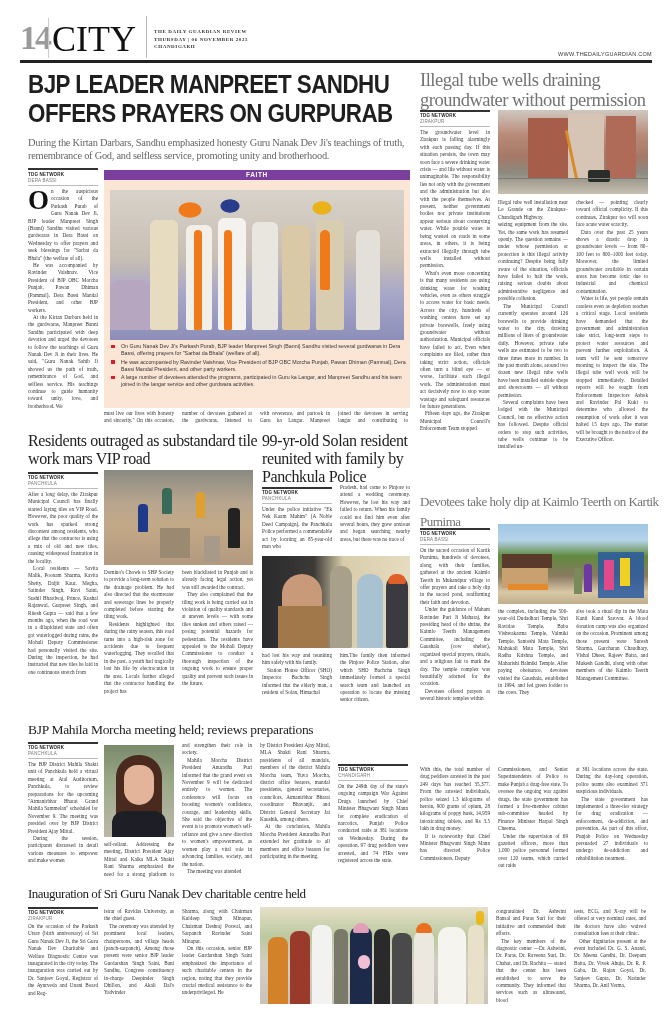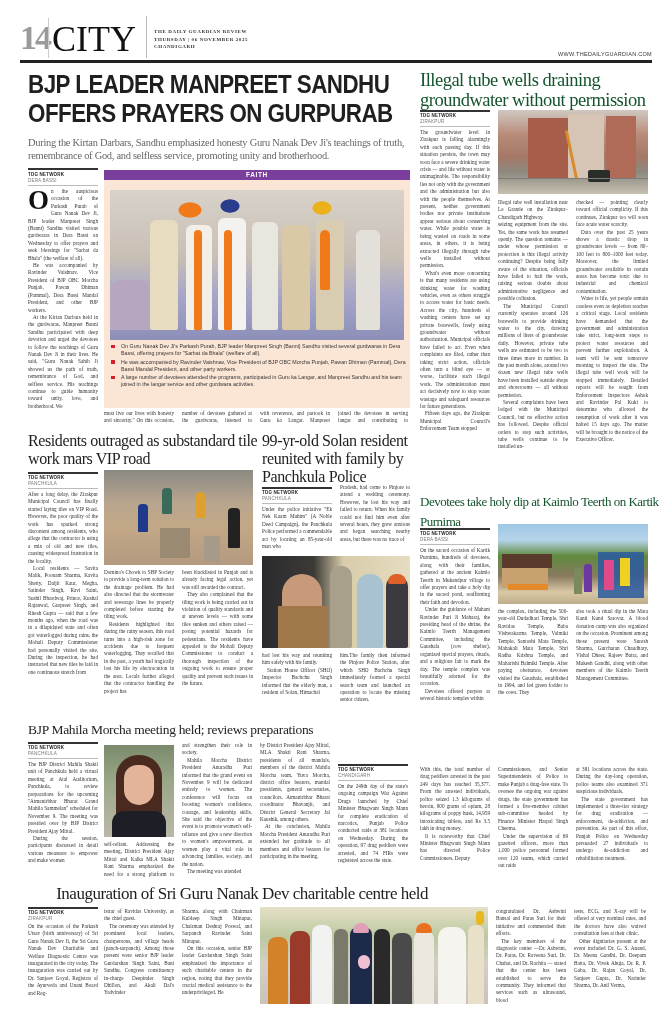--- a/index.html
+++ b/index.html
@@ -36,21 +36,21 @@
     background:
       radial-gradient(ellipse 12px 8px at 80px 20px, #f07a1a 90%, transparent 100%),
       radial-gradient(ellipse 10px 7px at 212px 18px, #e9b11a 90%, transparent 100%),
       radial-gradient(ellipse 10px 7px at 120px 16px, #2a3c8c 90%, transparent 100%),
       linear-gradient(180deg, #d8d2ca 0%, #c8bfb4 45%, #a7a6c8 70%, #8c8fb8 100%); }
   .faith-photo .fig { position: absolute; bottom: 10px; border-radius: 6px 6px 2px 2px; }
   .bullets { left: 110px; top: 343px; width: 296px; font-family: "Liberation Sans", sans-serif; font-size: 5.3px; line-height: 7.3px; color: #333; }
   .bullets li { list-style: none; position: relative; padding-left: 11px; margin-bottom: 1px; }
   .bullets li .sq { position: absolute; left: 1px; top: 1.8px; width: 3.5px; height: 3.5px; background: #d3202a; }
 
-  .h2 { font-size: 19px; line-height: 20px; color: #14532d; letter-spacing: -0.5px; font-family: Liberation Serif, serif; }
+  .h2 { font-size: 19px; line-height: 20px; color: #737373; letter-spacing: -0.5px; font-family: Liberation Serif, serif; }
   .h2s { font-size: 16px; line-height: 18px; color: #1e1e1e; letter-spacing: -0.4px; }
 </style>
 </head>
 <body>
 
 <div class="abs masthead-num">14</div>
 <div class="abs masthead-vline1"></div>
 <div class="abs masthead-city">CITY</div>
 <div class="abs masthead-vline2"></div>
 <div class="abs masthead-meta">
@@ -260,21 +260,21 @@
 </div>
 <div class="abs col" style="left:498px;top:766px;width:70px;height:113px;">
   <p class="noindent">Commissioners, and Senior Superintendents of Police to make Punjab a drug-free state. To oversee the ongoing war against drugs, the state government has formed a five-member cabinet sub-committee headed by Finance Minister Harpal Singh Cheema.</p>
   <p>Under the supervision of 69 gazetted officers, more than 1,000 police personnel formed over 120 teams, which carried out raids</p>
 </div>
 <div class="abs col" style="left:576px;top:766px;width:72px;height:113px;">
   <p class="noindent">at 381 locations across the state. During the day-long operation, police teams also examined 371 suspicious individuals.</p>
   <p>The state government has implemented a three-tier strategy for drug eradication —enforcement, de-addiction, and prevention. As part of this effort, Punjab Police on Wednesday persuaded 27 individuals to undergo de-addiction and rehabilitation treatment.</p>
 </div>
 
-<div class="abs" style="left:28px;top:884px;width:400px;font-size:17px;line-height:20px;color:#1e1e1e;letter-spacing:-0.5px;white-space:nowrap;text-align:right;">Inauguration of Sri Guru Nanak Dev charitable centre held</div>
+<div class="abs" style="left:28px;top:884px;width:400px;font-size:13px;line-height:20px;color:#1e1e1e;letter-spacing:-0.5px;white-space:nowrap;">Inauguration of Sri Guru Nanak Dev charitable centre held</div>
 <div class="abs byline-rule" style="left:28px;top:907px;width:70px;"></div>
 <div class="abs byline-net" style="left:28px;top:910px;">TDG NETWORK</div>
 <div class="abs byline-loc" style="left:28px;top:916px;">ZIRAKPUR</div>
 <div class="abs col" style="left:28px;top:923px;width:70px;height:80px;">
   <p class="noindent">On the occasion of the Parkash Utsav (birth anniversary) of Sri Guru Nanak Dev Ji, the Sri Guru Nanak Dev Charitable and Welfare Diagnostic Centre was inaugurated in the city today. The inauguration was carried out by Dr. Sanjeev Goyal, Registrar of the Ayurveda and Unani Board and Reg-</p>
 </div>
 <div class="abs col" style="left:104px;top:908px;width:70px;height:95px;">
   <p class="noindent">istrar of Ravidas University, as the chief guest.</p>
   <p>The ceremony was attended by prominent local leaders, chairpersons, and village heads (panch-sarpanch). Among those present were senior BJP leader Gurdarshan Singh Saini, Bani Sandhu, Congress constituency in-charge Deepinder Singh Dhillon, and Akali Dal's Yadvinder</p>
 </div>

